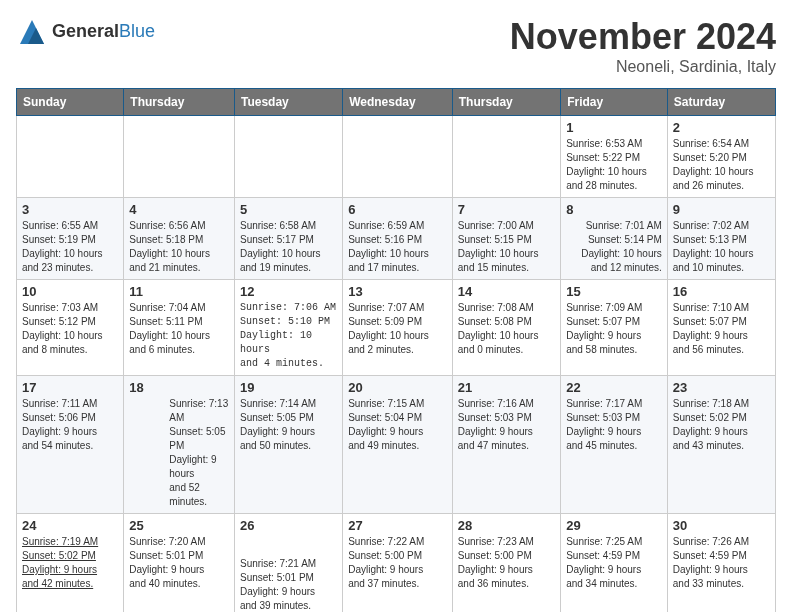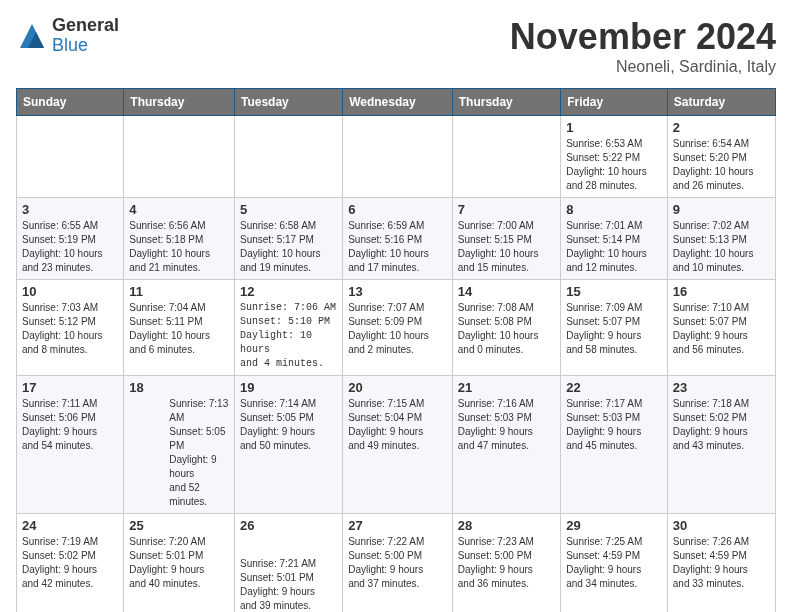--- a/index.html
+++ b/index.html
@@ -15,21 +15,20 @@
       align-items: flex-start;
       justify-content: space-between;
       margin-bottom: 12px;
     }
     .logo {
       display: flex;
       align-items: center;
     }
     .logo-text {
       display: flex;
-      flex-direction: column;
       line-height: 1.1;
     }
     .logo-general {
       font-size: 18px;
       font-weight: bold;
       color: #333;
     }
     .logo-blue {
       font-size: 18px;
       font-weight: normal;
@@ -176,21 +175,21 @@
         </td>
         <td>
           <div class="day-num">7</div>
           <div class="day-info" style="white-space: pre-line;">Sunrise: 7:00 AM
 Sunset: 5:15 PM
 Daylight: 10 hours
 and 15 minutes.</div>
         </td>
         <td>
           <div class="day-num">8</div>
-          <div class="day-info" style="white-space: pre-line;">Sunrise: 7:01 AM
+          <div class="day-info" style="white-space: pre-line; text-align: right;">Sunrise: 7:01 AM
 Sunset: 5:14 PM
 Daylight: 10 hours
 and 12 minutes.</div>
         </td>
         <td>
           <div class="day-num">9</div>
           <div class="day-info" style="white-space: pre-line;">Sunrise: 7:02 AM
 Sunset: 5:13 PM
 Daylight: 10 hours
 and 10 minutes.</div>
@@ -294,21 +293,21 @@
           <div class="day-num">23</div>
           <div class="day-info" style="white-space: pre-line;">Sunrise: 7:18 AM
 Sunset: 5:02 PM
 Daylight: 9 hours
 and 43 minutes.</div>
         </td>
       </tr>
       <tr>
         <td>
           <div class="day-num">24</div>
-          <div class="day-info" style="white-space: pre-line;">Sunrise: 7:19 AM
+          <div class="day-info" style="white-space: pre-line; text-decoration: underline;">Sunrise: 7:19 AM
 Sunset: 5:02 PM
 Daylight: 9 hours
 and 42 minutes.</div>
         </td>
         <td>
           <div class="day-num">25</div>
           <div class="day-info" style="white-space: pre-line;">Sunrise: 7:20 AM
 Sunset: 5:01 PM
 Daylight: 9 hours
 and 40 minutes.</div>

